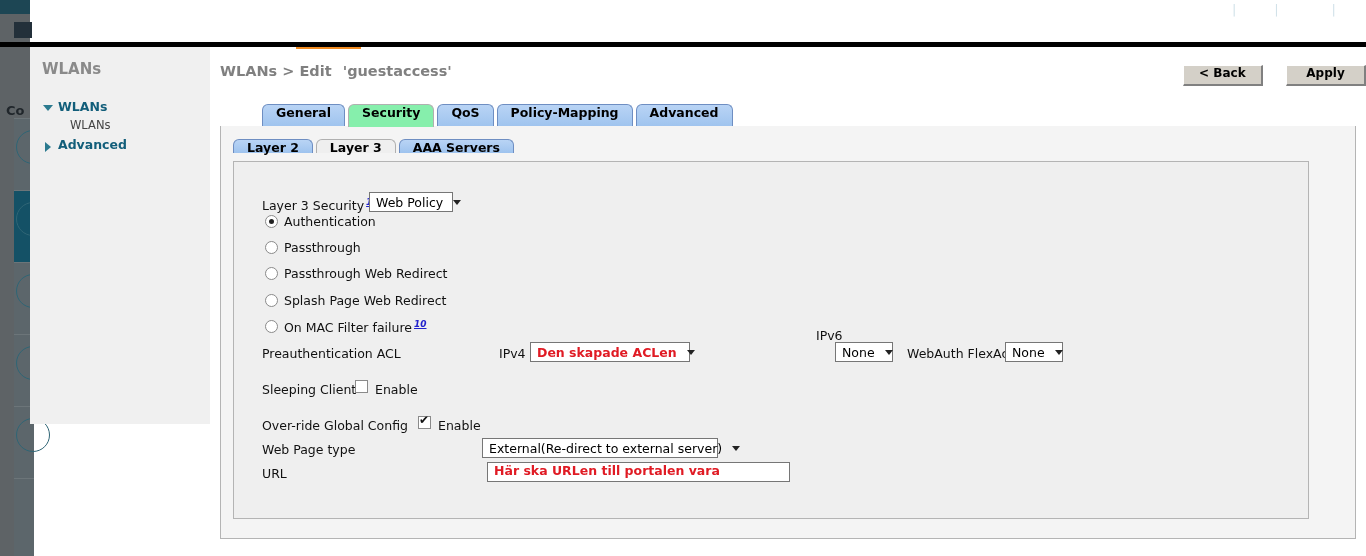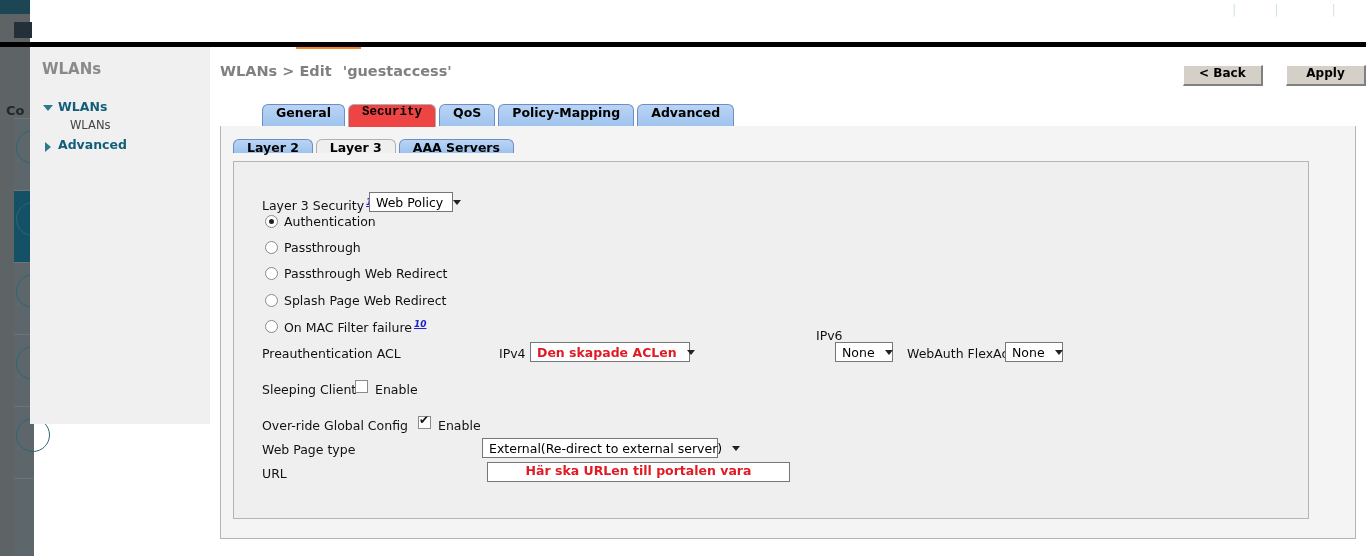--- a/index.html
+++ b/index.html
@@ -143,21 +143,21 @@
   .tabstrip { position: absolute; left: 10px; top: 57px; width: 1136px; height: 23px; padding-left: 42px; }
   .tab {
     position: relative; float: left; height: 23px; line-height: 21px;
     padding: 0 13px; margin-right: 3px;
     font: bold 12.5px "DejaVu Sans", sans-serif; color: #000000;
     background: linear-gradient(to bottom, #b9d4f5 0%, #9ec3ee 100%);
     border: 1px solid #6e8ec2; border-bottom: none;
     border-radius: 6px 6px 0 0; cursor: pointer; white-space: nowrap;
   }
   .tab.active {
-    background: #ef4444; border-color: #b0b0b0; color: #000000; z-index: 3; font-family: Liberation Mono, monospace;
+    background: #86efac; border-color: #b0b0b0; color: #000000; z-index: 3;
   }
 
   .panel-outer {
     position: absolute; left: 10px; top: 79px; width: 1136px; height: 413px;
     background: #f4f4f4; border: 1px solid #b4b4b4; border-top: none;
   }
 
   .subtabstrip { position: absolute; left: 12px; top: 13px; height: 23px; }
   .subtab {
     position: relative; float: left; height: 14px; line-height: 21px;
@@ -214,21 +214,21 @@
   }
   .chk.on::after {
     content: "\2714"; position: absolute; left: 0px; top: -4px;
     font: 12px "DejaVu Sans", sans-serif; color: #111111;
   }
 
   .textbox {
     position: absolute; height: 20px; line-height: 18px;
     background: #ffffff; border: 1px solid #767676;
     font: bold 12.5px "DejaVu Sans", sans-serif; color: #e01b24;
-    padding: 0 6px; cursor: text; white-space: nowrap; overflow: hidden; text-align: center;
+    padding: 0 6px; cursor: text; white-space: nowrap; overflow: hidden;
   }
 </style>
 </head>
 <body>
 
 <div id="app">
 
   <div class="bg-window">
     <div class="bg-top-strip"></div>
     <div class="bg-sq"></div>

